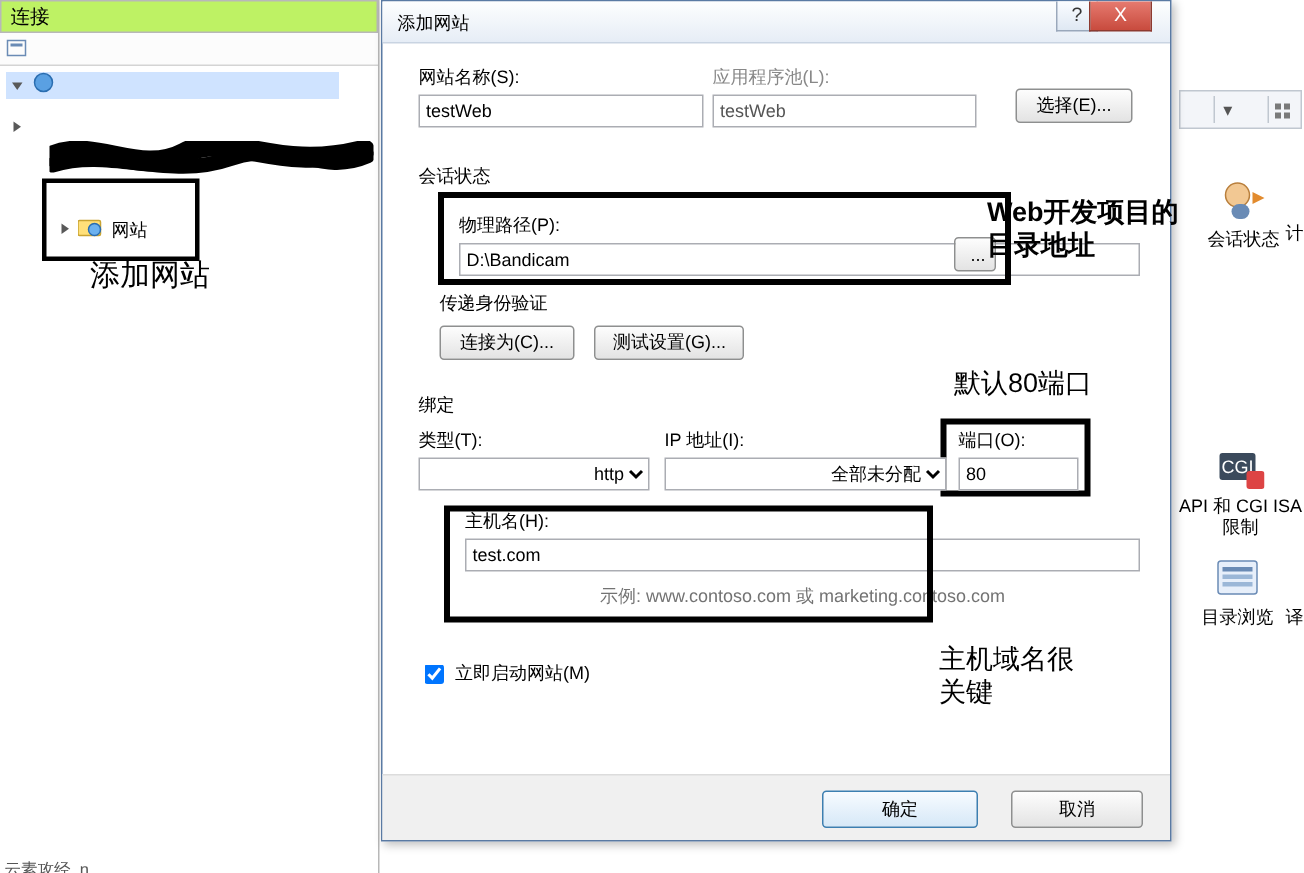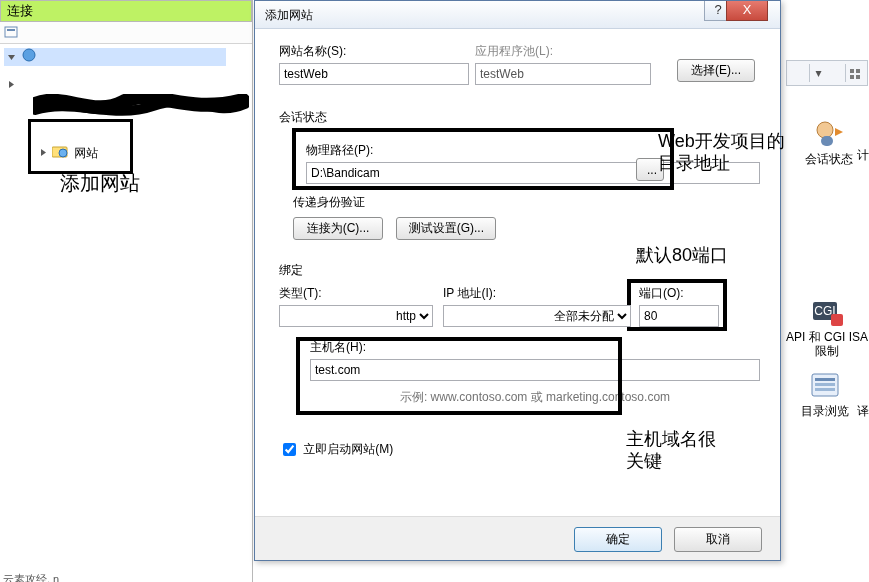--- a/index.html
+++ b/index.html
@@ -64,21 +64,21 @@
 .box-port { position:absolute; left:348px; top:-6px; width:100px; height:52px; border:4px solid #000; pointer-events:none;}
 
 .host-block{ position:relative; margin-top:4px; padding:2px 0 0 14px;margin-left:17px;}
 .host-block .txt{ width:292px;}
 .host-ex{ margin-top:8px; color:#737373;text-align:center;}
 .box-host { position:absolute; left:0; top:0; width:326px; height:78px; border:4px solid #000; pointer-events:none;}
 
 .start-row { margin-top:34px;}
 .start-row input{ vertical-align:middle; margin-right:4px;}
 
-.dlg-footer .ok { position:absolute; right:118px; top:10px; width:88px; height:25px; border:1px solid #3c7fb1; background:linear-gradient(#f7fbff,#d6e8f7);}
+.dlg-footer .ok { position:absolute; right:128px; top:10px; width:104px; height:25px; border:1px solid #3c7fb1; background:linear-gradient(#f7fbff,#d6e8f7);}
 .dlg-footer .cancel { position:absolute; right:18px; top:10px; width:88px; height:25px;}
 
 
 .anno { position:absolute; font-size:18px; line-height:22px; pointer-events:none;}
 </style>
 </head>
 <body>
 
 <div class="conn-panel">
   <div class="conn-header">连接</div>
@@ -241,15 +241,15 @@
     </div>
 
   </div>
 
   <div class="dlg-footer">
     <button class="win ok">确定</button>
     <button class="win cancel">取消</button>
   </div>
 </div>
 
-<div class="anno" style="left:658px; top:130px; width:130px;">Web开发项目的目录地址</div>
+<div class="anno" style="left:658px; top:130px; width:130px;font-weight:bold;">Web开发项目的目录地址</div>
 <div class="anno" style="left:636px; top:244px;">默认80端口</div>
 <div class="anno" style="left:626px; top:428px; width:100px;">主机域名很关键</div>
 
 </body></html>

